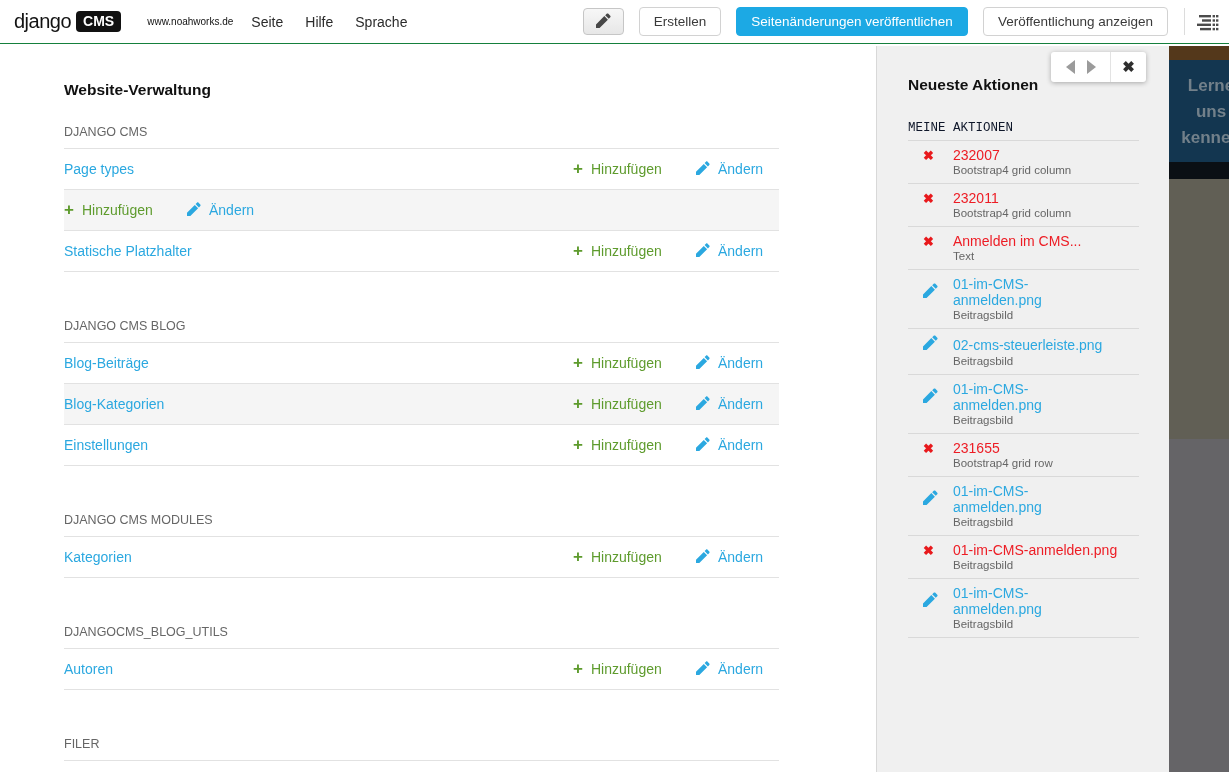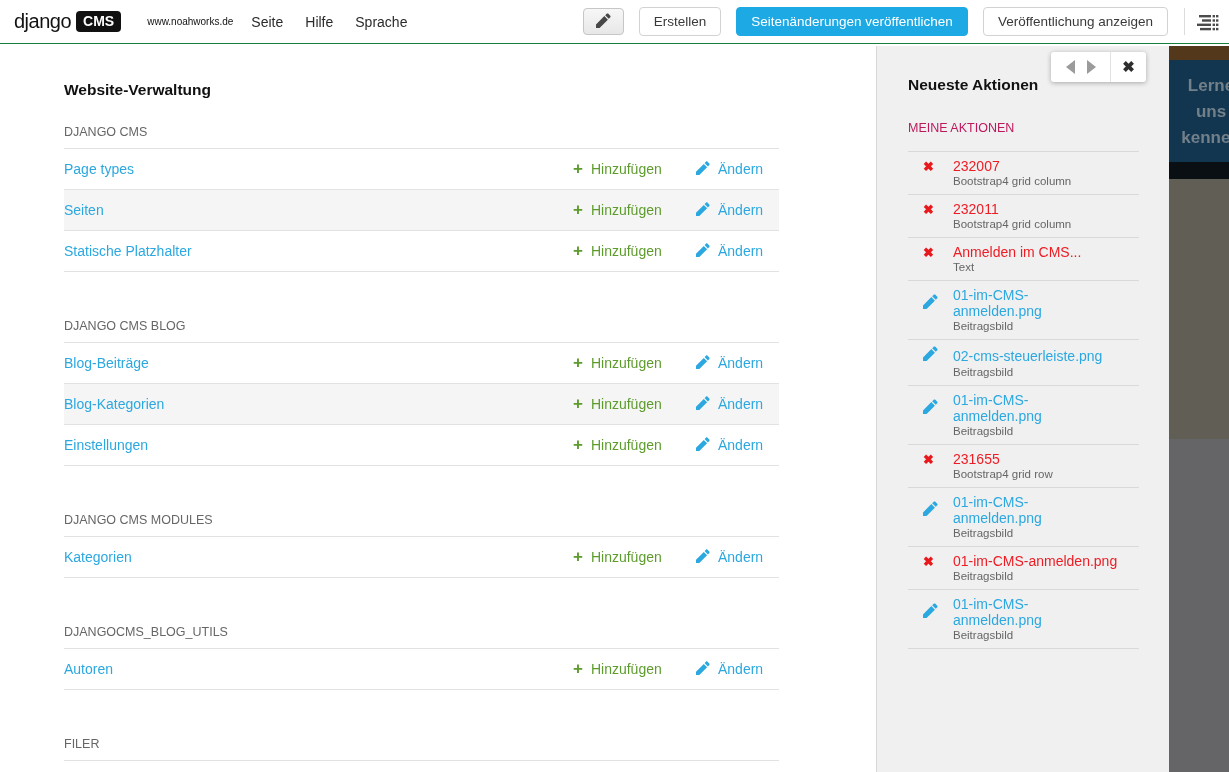--- a/index.html
+++ b/index.html
@@ -50,22 +50,22 @@
   .model-link { flex:1; font-size:14px; color:#2ba8e0; }
   .add-link { width:123px; font-size:14px; color:#5e9b2d; display:flex; align-items:center; }
   .plus-icon { font-weight:bold; font-size:17px; margin-right:8px; line-height:14px; }
   .change-link { width:83px; font-size:14px; color:#2ba8e0; display:flex; align-items:flex-start; }
   .change-link svg { margin-right:8px; }
 
   
   .sidebar { position:absolute; top:46px; left:876px; width:293px; height:726px; background:#f0f0f0;
              border-left:1px solid #d8d8d8; padding:30px 30px 0 31px; overflow:hidden; z-index:10; }
   .sidebar-title { font-size:15.5px; font-weight:bold; color:#111; line-height:18px; }
-  .sidebar-subtitle { font-size:12.5px; color:#be185d; line-height:14px; margin-top:27px;
-                      padding-bottom:16px; border-bottom:1px solid #d9d9d9; }
+  .sidebar-subtitle { font-size:12.5px; color:#0f172a; line-height:14px; margin-top:27px;
+                      padding-bottom:5px; border-bottom:1px solid #d9d9d9;font-family:Liberation Mono, monospace; }
   .act { padding:6px 0; border-bottom:1px solid #d9d9d9; }
   .act-top { display:flex; align-items:center; }
   .act-icon { width:45px; padding-left:15px; flex-shrink:0; display:flex; align-items:center; }
   .delete-mark { color:#e8191c; font-weight:bold; font-size:13px; line-height:13px; }
   .act-title { font-size:14px; line-height:16px; white-space:pre-line; }
   .act.edit .act-title { color:#2ba8e0; }
   .act.delete .act-title { color:#ed1c24; }
   .act-sub { margin-left:45px; font-size:11.5px; color:#666; line-height:13px; margin-top:1px; }
 
   
@@ -155,21 +155,20 @@
       <span>
         <svg width="14" height="14" viewBox="0 0 16 16">
                     <path fill="#2ba8e0" d="M15.2 2.8L13.2.8c-.5-.5-1.3-.5-1.8 0l-1.6 1.6 3.8 3.8 1.6-1.6c.5-.5.5-1.3 0-1.8zM0 12.2V16h3.8l8.9-8.9-3.8-3.8L0 12.2z"></path>
                   </svg>
       </span>
       <span class="change-label">Ändern</span>
     </a>
   </div>
 
   <div class="model-row alt">
-    <a class="model-link">Seiten</a>
     <a class="add-link">
       <span class="plus-icon">+</span>
       <span class="add-label">Hinzufügen</span>
     </a>
     <a class="change-link">
       <span>
         <svg width="14" height="14" viewBox="0 0 16 16">
                     <path fill="#2ba8e0" d="M15.2 2.8L13.2.8c-.5-.5-1.3-.5-1.8 0l-1.6 1.6 3.8 3.8 1.6-1.6c.5-.5.5-1.3 0-1.8zM0 12.2V16h3.8l8.9-8.9-3.8-3.8L0 12.2z"></path>
                   </svg>
       </span>

